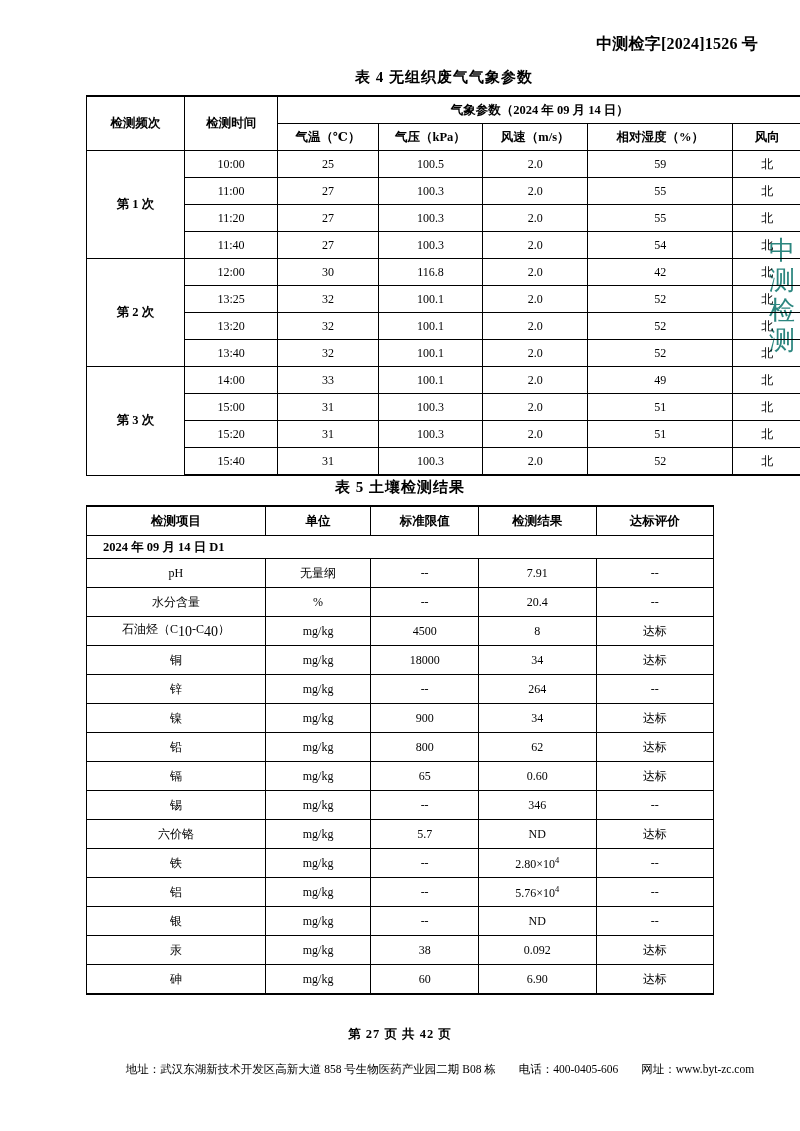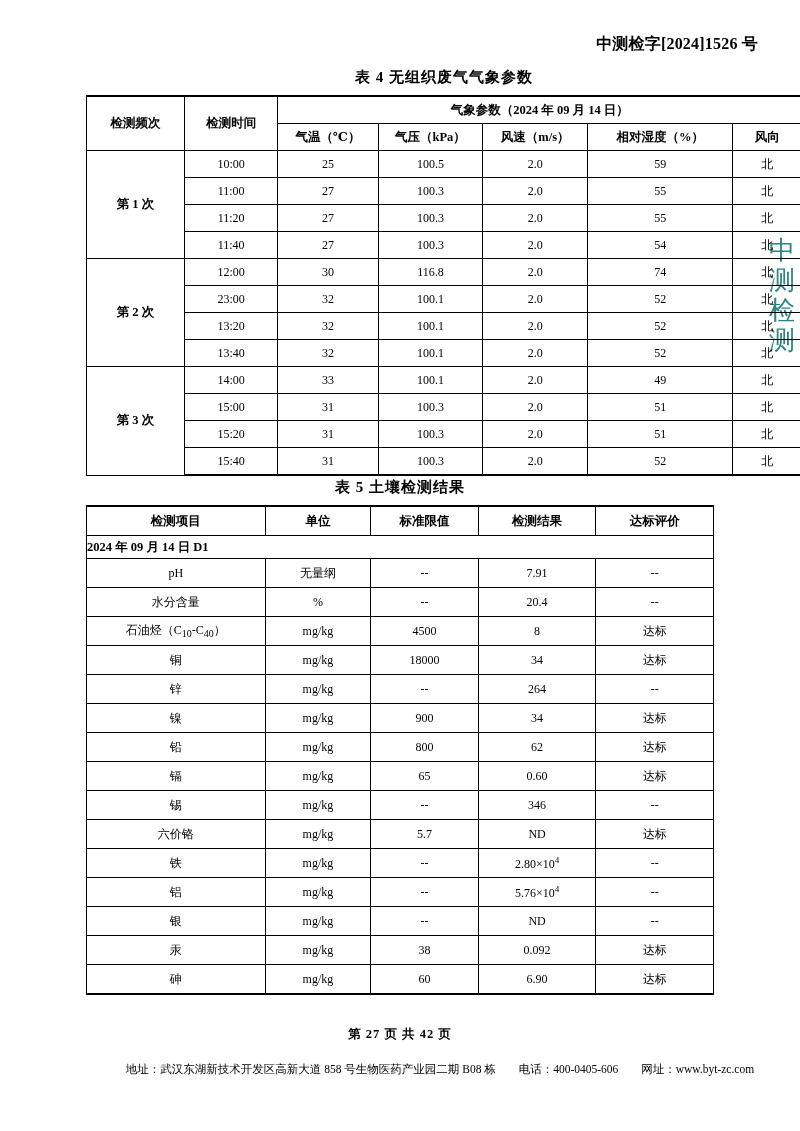--- a/index.html
+++ b/index.html
@@ -64,26 +64,26 @@
     font-weight: bold;
     font-size: 12.5px;
   }
   .t4 td, .t4 th { height: 26px; }
   .t4 .freq { font-weight: bold; font-size: 12.5px; }
   .thick-top td, .thick-top th { border-top: 2px solid #000; }
   .thick-bottom td, .thick-bottom th { border-bottom: 2px solid #000; }
   .t5 td, .t5 th { height: 28px; }
   .t5 .sample-row td {
     text-align: left;
-    padding-left: 0;
+    padding-left: 16px;
     font-weight: bold;
     font-size: 12.5px;
     height: 22px;
   }
-  sub { font-size: 10px; }
+  sub { font-size: 14px; }
   sup { font-size: 8.5px; }
   .footer-page {
     position: absolute;
     bottom: 88px;
     left: 0;
     width: 100%;
     text-align: center;
     font-size: 12.5px;
     font-weight: bold;
     letter-spacing: 1px;
@@ -174,25 +174,25 @@
             <td>2.0</td>
             <td>54</td>
             <td>北</td>
           </tr>
           <tr>
             <td rowspan="4" class="freq">第 2 次</td>
             <td>12:00</td>
             <td>30</td>
             <td>116.8</td>
             <td>2.0</td>
-            <td>74</td>
-            <td>北</td>
-          </tr>
-          <tr>
-            <td>23:00</td>
+            <td>42</td>
+            <td>北</td>
+          </tr>
+          <tr>
+            <td>13:25</td>
             <td>32</td>
             <td>100.1</td>
             <td>2.0</td>
             <td>52</td>
             <td>北</td>
           </tr>
           <tr>
             <td>13:20</td>
             <td>32</td>
             <td>100.1</td>

